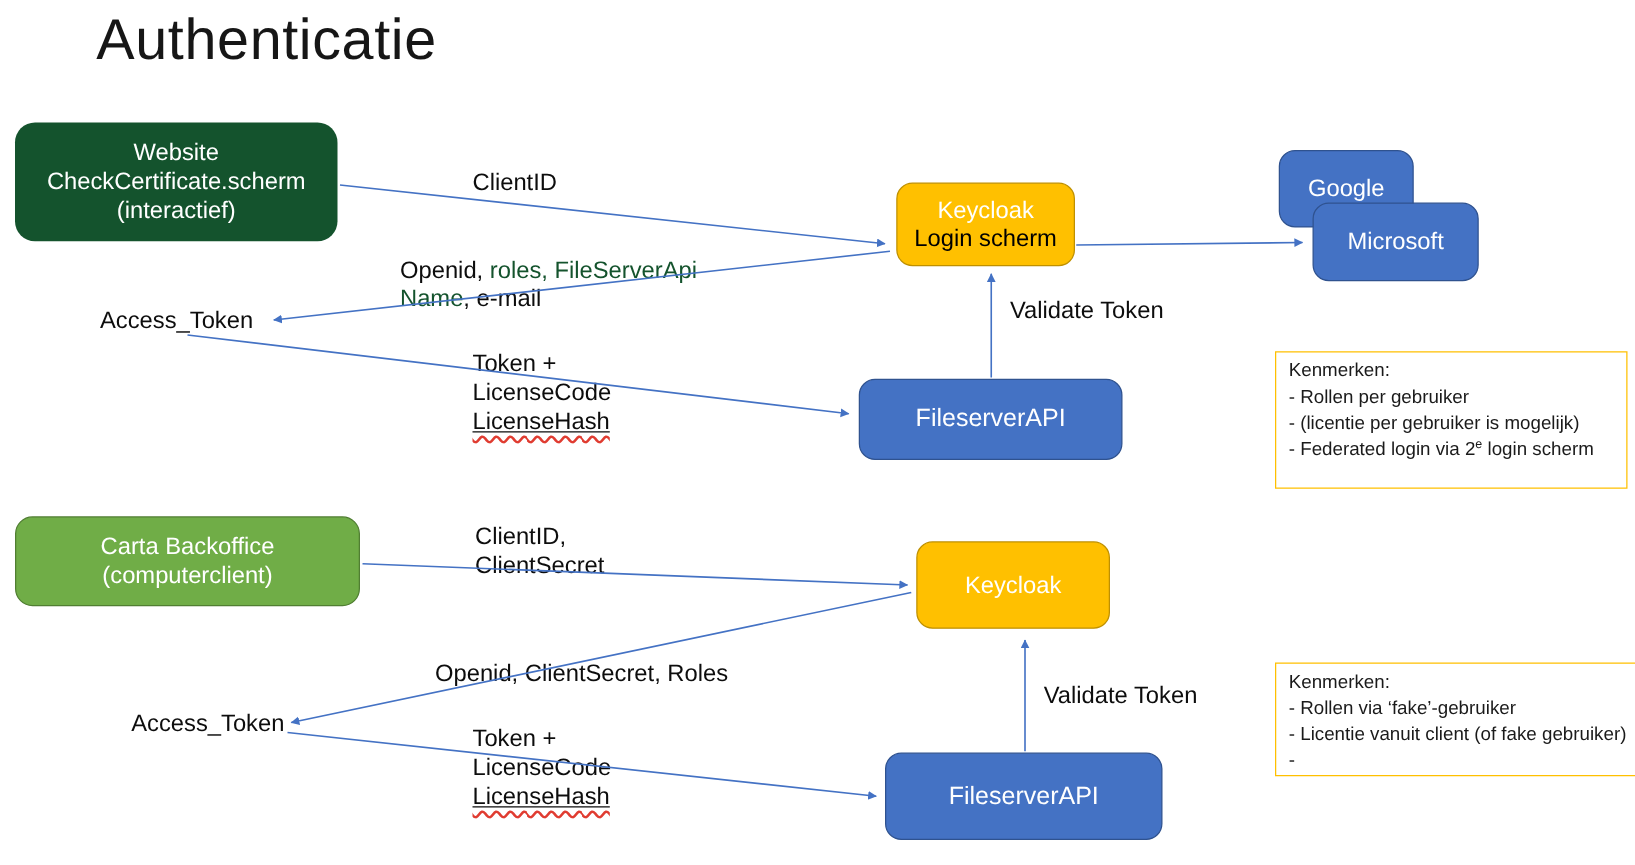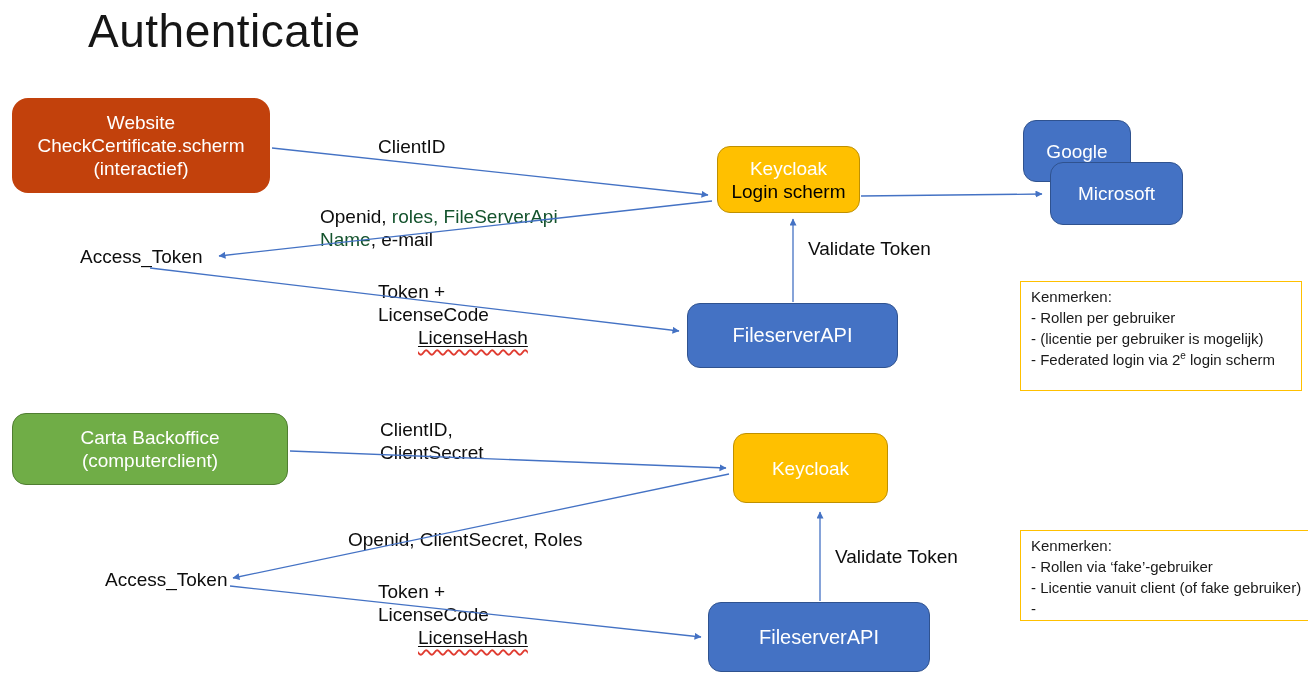--- a/index.html
+++ b/index.html
@@ -3,30 +3,30 @@
 <meta charset="utf-8">
 <style>
   html,body{margin:0;padding:0;}
   body{
     width:1308px;height:692px;position:relative;background:#ffffff;
     font-family:"Liberation Sans","DejaVu Sans",sans-serif;color:#000;
     overflow:hidden;
   }
   .abs{position:absolute;}
   #page-title{
-    left:88px;top:4px;font-size:46px;font-weight:400;color:#161616;
+    left:77px;top:4px;font-size:46px;font-weight:400;color:#161616;
     letter-spacing:0.5px;
   }
   
   .node{
     position:absolute;display:flex;flex-direction:column;align-items:center;
     justify-content:center;text-align:center;color:#fff;font-size:19px;
     line-height:23px;z-index:2;box-sizing:border-box;
   }
-  .node-orange{background:#c2410c;border-radius:16px;}
+  .node-orange{background:#14532d;border-radius:16px;}
   .node-yellow{background:#FFC000;border:1.5px solid #BF9000;border-radius:13px;}
   .node-blue{background:#4472C4;border:1.5px solid #2F528F;border-radius:13px;}
   .node-green{background:#70AD47;border:1.5px solid #507E32;border-radius:14px;justify-content:center;}
   #box-website{left:12px;top:98px;width:258px;height:95px;}
   #box-google{left:1023px;top:120px;width:108px;height:62px;z-index:1;}
   #box-microsoft{left:1050px;top:162px;width:133px;height:63px;z-index:2;}
   #box-keycloak1{left:717px;top:146px;width:143px;height:67px;}
   #box-keycloak1 .black-line{color:#000;}
   #box-fileserver1{left:687px;top:303px;width:211px;height:65px;font-size:20px;}
   #box-backoffice{left:12px;top:413px;width:276px;height:72px;}
@@ -39,21 +39,21 @@
   #lbl-access1{left:80px;top:245px;}
   #lbl-token1{left:378px;top:280px;}
   #lbl-validate1{left:808px;top:237px;}
   #lbl-clientid2{left:380px;top:418px;}
   #lbl-openid2{left:348px;top:528px;}
   #lbl-access2{left:105px;top:568px;}
   #lbl-token2{left:378px;top:580px;}
   #lbl-validate2{left:835px;top:545px;}
   .red-txt{color:#14532d;}
   .lichash-outer{text-decoration:underline wavy #e03c31;text-underline-offset:5px;text-decoration-thickness:1.5px;}
-  .lichash-inner{text-decoration:underline solid;text-underline-offset:2px;text-decoration-thickness:1px;margin-left:40px;}
+  .lichash-inner{text-decoration:underline solid;text-underline-offset:2px;text-decoration-thickness:1px;}
   
   .note{
     position:absolute;background:#fff;border:1.5px solid #FFC000;
     font-size:15px;line-height:21px;color:#1a1a1a;padding:4px 10px;
     box-sizing:border-box;z-index:2;margin-left:30px;
   }
   #kenmerken1{left:990px;top:281px;width:282px;height:110px;}
   #kenmerken2{left:990px;top:530px;width:300px;height:91px;}
   .note sup{font-size:10px;line-height:0;}
   

